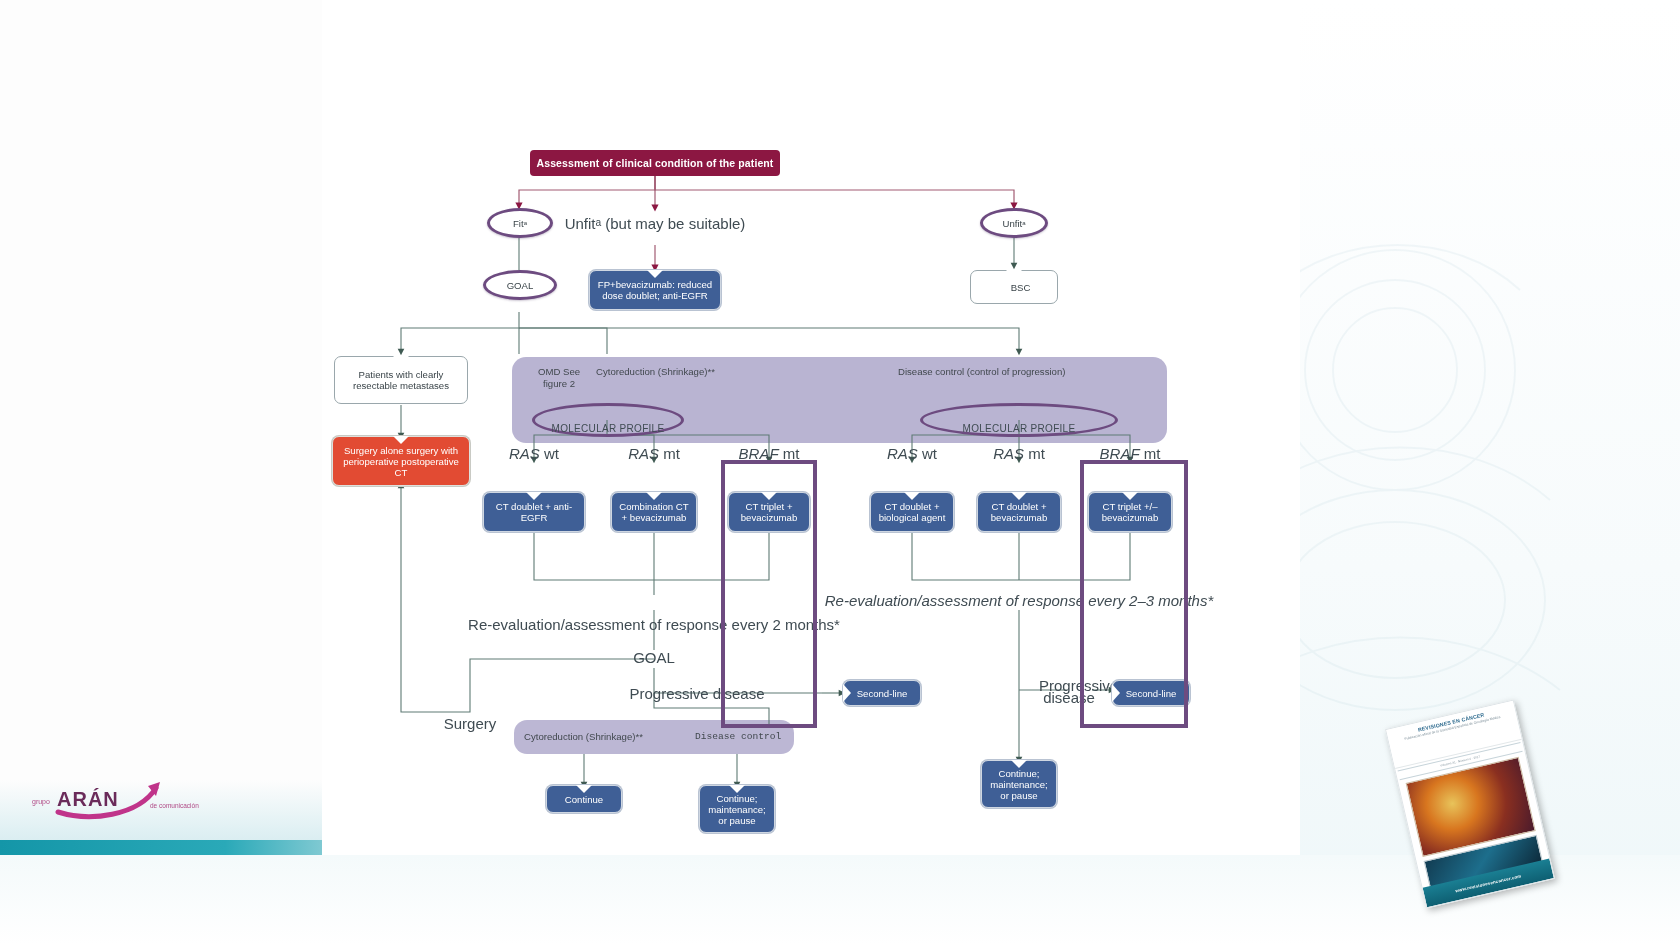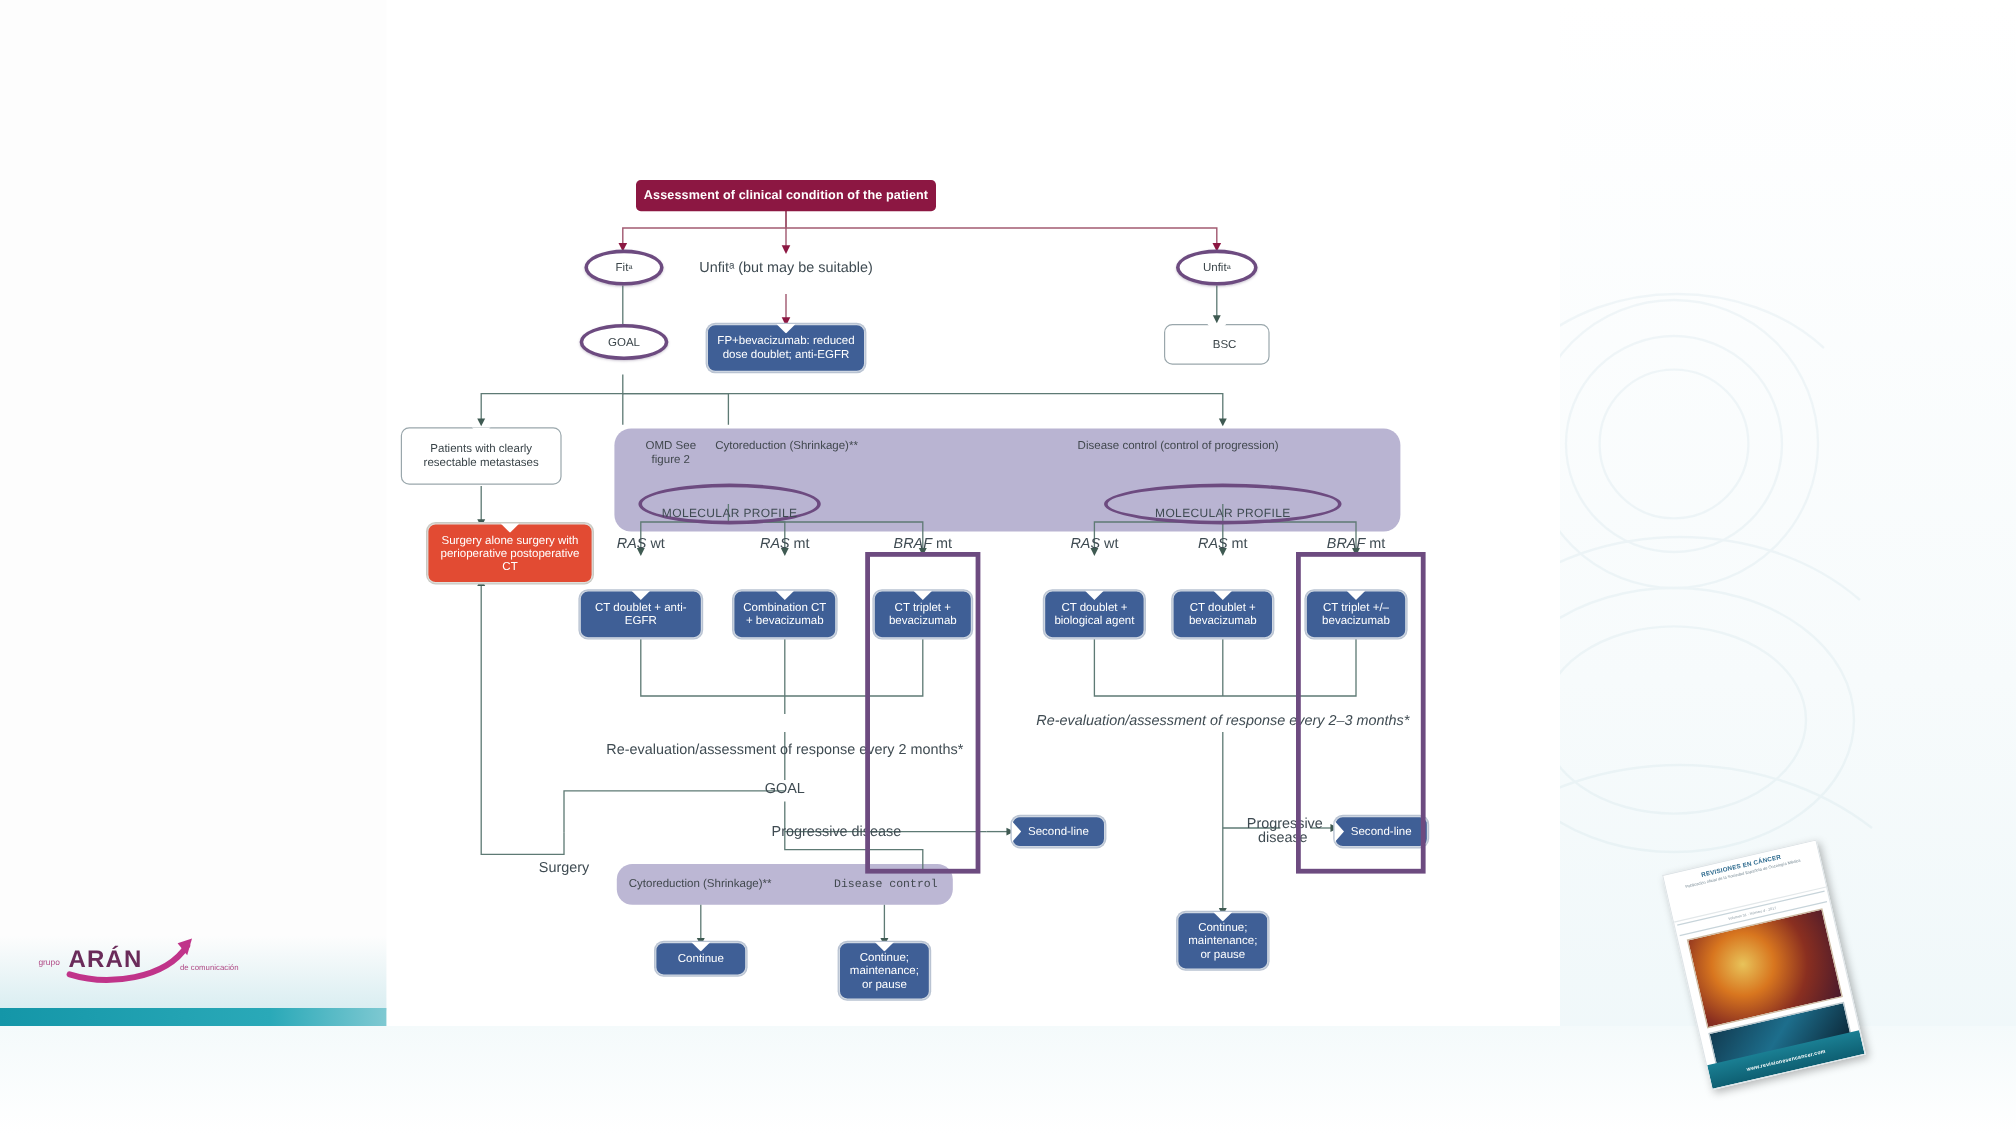--- a/index.html
+++ b/index.html
@@ -176,21 +176,21 @@
 
   
   .frame{
     position:absolute;box-sizing:border-box;
     border:4px solid #6d4b80;
     background:transparent;
   }
 
   
   .lbl{
-    position:absolute;color:#3f4b52;font-size:12px;
+    position:absolute;color:#3f4b52;font-size:15px;
     line-height:11px;white-space:nowrap;
   }
   .lbl.center{transform:translateX(-50%);text-align:center;}
   .lbl.multi{white-space:normal;text-align:center;}
   .lbl-band{
     position:absolute;color:#41484e;font-size:9.6px;white-space:nowrap;
   }
 </style>
 </head>
 <body>
@@ -339,21 +339,21 @@
     <div class="box box-white" style="left:692px;top:130px;transform:translateX(-50%);width:88px;height:34px;padding-left:13px;">
       <span class="notch"></span>
       <span class="inner">BSC</span>
     </div>
 
     <div class="box box-white" style="left:79px;top:216px;transform:translateX(-50%);width:134px;height:48px;">
       <span class="notch"></span>
       <span class="inner">Patients with clearly resectable metastases</span>
     </div>
 
-    <div class="box box-red" style="left:79px;top:296px;transform:translateX(-50%);width:138px;height:50px;margin-left:24px;">
+    <div class="box box-red" style="left:79px;top:296px;transform:translateX(-50%);width:138px;height:50px;">
       <span class="notch"></span>
       <span class="inner">Surgery alone surgery with perioperative postoperative CT</span>
     </div>
 
     <div class="lbl-band multi" style="left:214px;top:226px;width:46px;text-align:center;line-height:12px;white-space:normal;">
       <span>OMD See figure 2</span>
     </div>
 
     <div class="lbl-band" style="left:274px;top:226px;">
       <span>Cytoreduction (Shrinkage)**</span>

